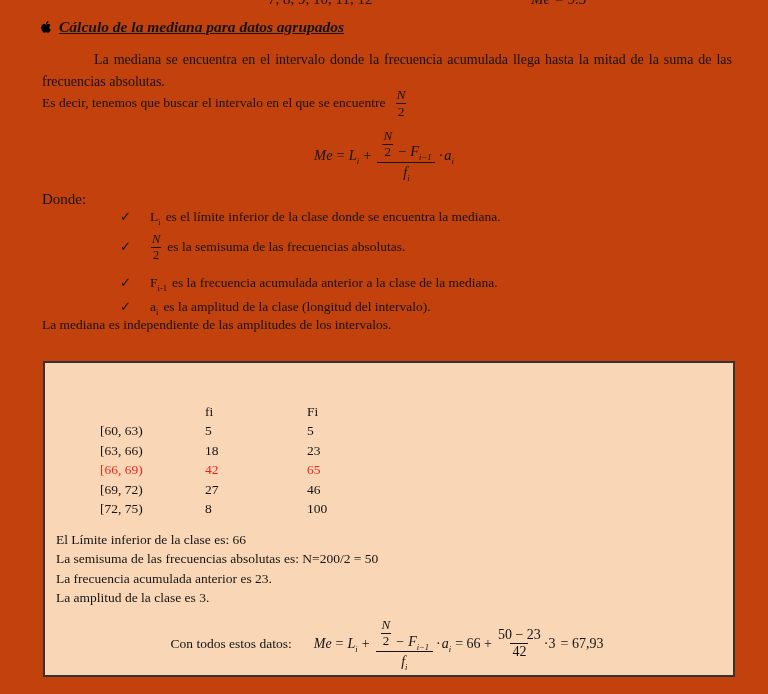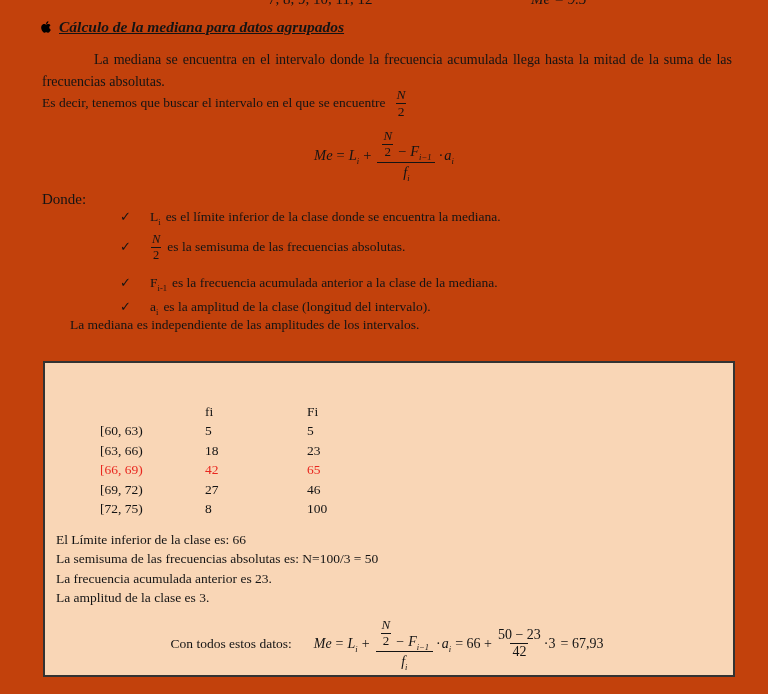--- a/index.html
+++ b/index.html
@@ -73,21 +73,21 @@
   .bullets{position:absolute;left:120px;top:205px;width:560px;}
   .bullet{display:flex;align-items:center;gap:0;font-size:13.5px;}
   .bullet .check{width:30px;flex:0 0 auto;font-size:13px;}
   .bullet .term{margin-right:5px;white-space:nowrap;}
   .b1{height:24px;}
   .b2{height:36px;}
   .b3{height:25px;margin-top:5px;}
   .b4{height:24px;}
   .bullet .frac{font-size:12.5px;}
 
-  .note{position:absolute;left:42px;top:317px;font-size:13.5px;margin-left:28px;}
+  .note{position:absolute;left:42px;top:317px;font-size:13.5px;}
 
   
   .box{
     position:absolute;left:43px;top:361px;width:692px;height:316px;
     background:var(--box-bg);
     border:2px solid var(--box-border);
   }
   .box-title{
     position:absolute;left:11px;top:7px;width:670px;
     font-size:13.5px;font-weight:bold;font-style:italic;
@@ -211,21 +211,21 @@
       <div class="t-row">
         <span>[69, 72)</span><span>27</span><span>46</span>
       </div>
       <div class="t-row">
         <span>[72, 75)</span><span>8</span><span>100</span>
       </div>
     </div>
 
     <div class="steps">
       <div>El Límite inferior de la clase es: 66</div>
-      <div>La semisuma de las frecuencias absolutas es: N=100/3 = 50</div>
+      <div>La semisuma de las frecuencias absolutas es: N=200/2 = 50</div>
       <div>La frecuencia acumulada anterior es 23.</div>
       <div>La amplitud de la clase es 3.</div>
     </div>
 
     <div class="conclusion">
       <span>Con todos estos datos:</span>
       <div class="formula">
         <span class="mi">Me</span>
         <span class="op">=</span>
         <span class="mi"><span>L</span><sub>i</sub></span>

